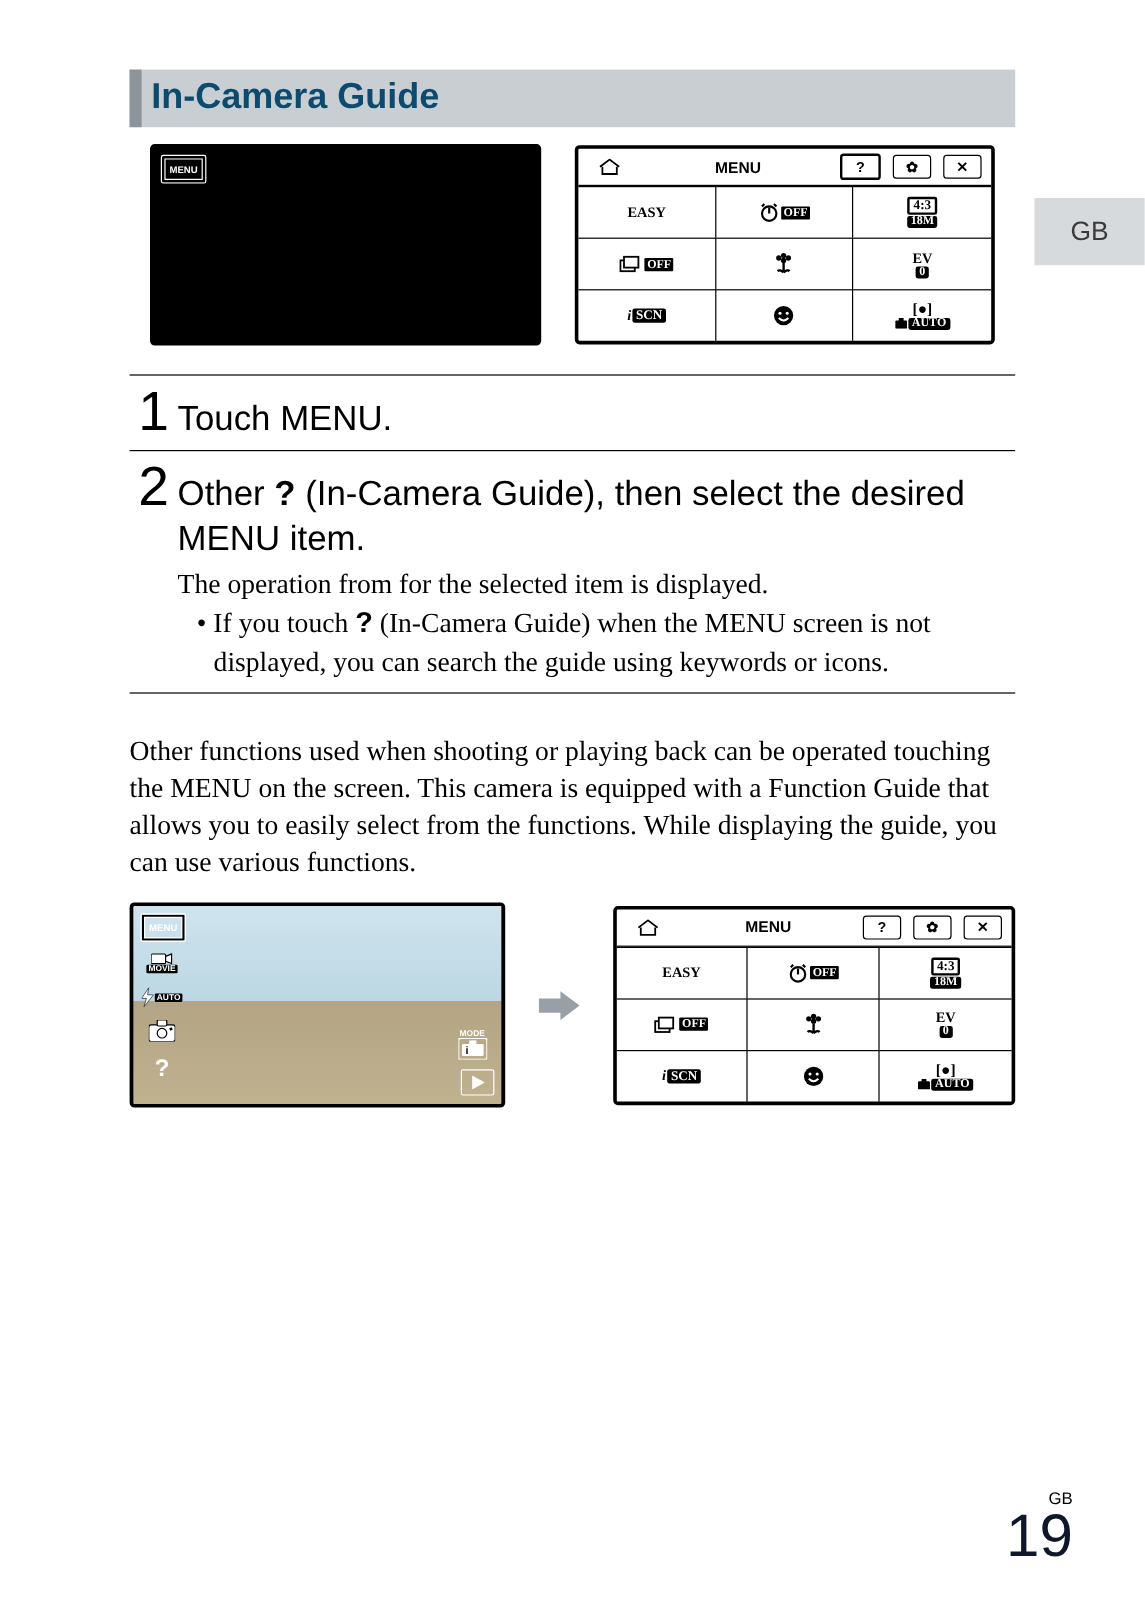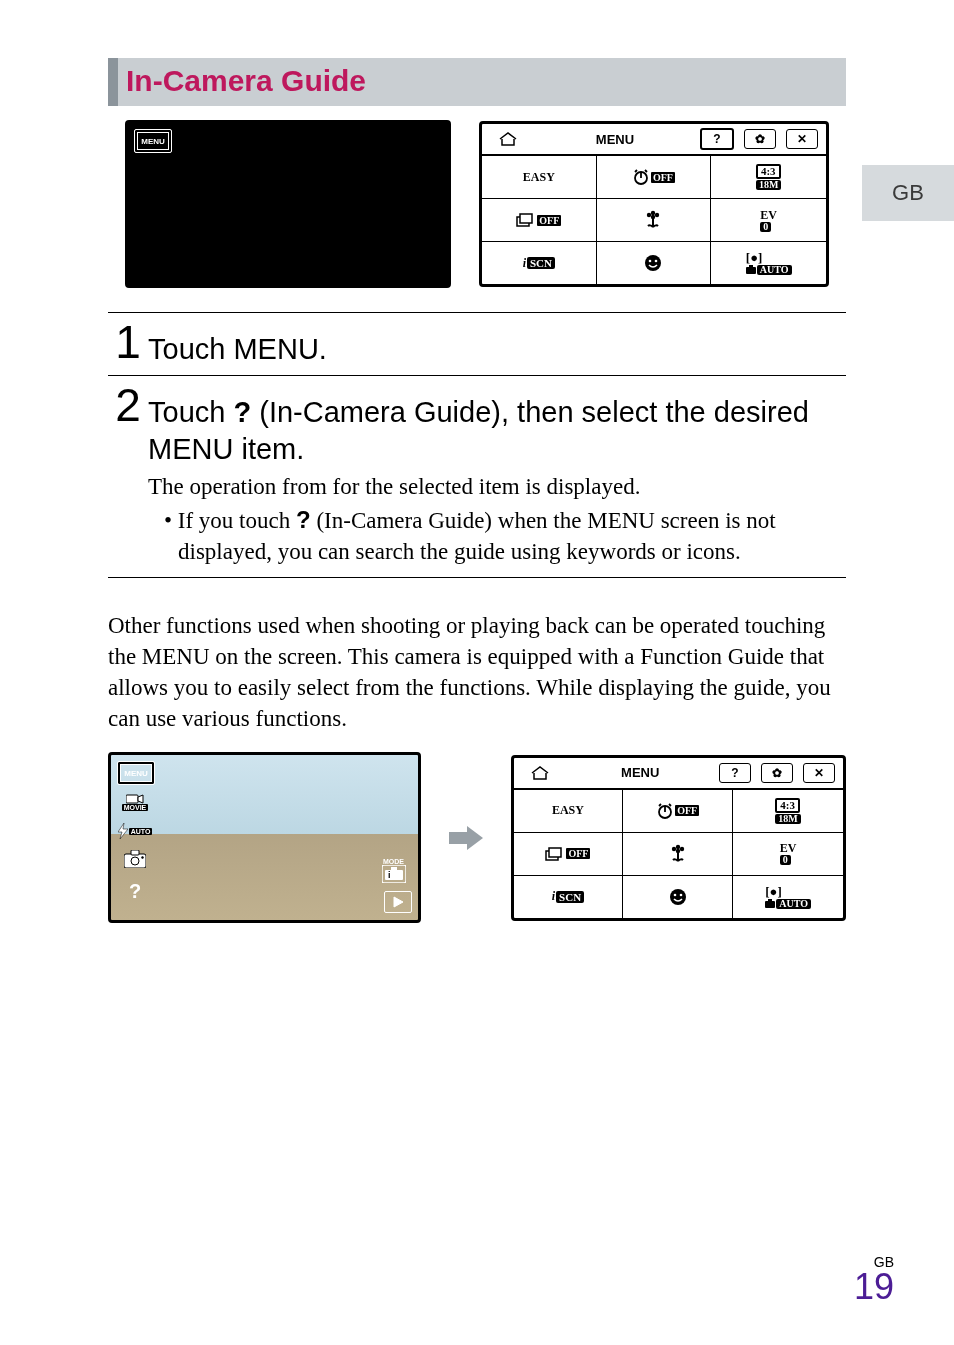--- a/index.html
+++ b/index.html
@@ -1,19 +1,19 @@
 <!DOCTYPE html>
 <html><head>
 <meta charset="utf-8">
 <style>
   html,body{margin:0;padding:0;background:#fff;}
   .page{width:954px;height:1345px;position:relative;font-family:"Times New Roman",serif;color:#000;}
   .content{position:absolute;left:108px;top:58px;width:738px;}
   .hbar{background:#c9ced2;border-left:10px solid #8b949b;padding:6px 8px 8px 8px;margin-bottom:14px;}
-  .hbar span{font-family:Arial,Helvetica,sans-serif;font-weight:bold;font-size:30px;color:#be185d;}
+  .hbar span{font-family:Arial,Helvetica,sans-serif;font-weight:bold;font-size:30px;color:#0c4a6e;}
   p.body{font-size:23px;line-height:1.35;margin:0 0 18px 0;}
   p.stepnote{font-size:23px;line-height:1.35;margin:2px 0 0 0;}
   .bullet{font-size:23px;line-height:1.35;margin:2px 0 0 0;padding-left:30px;text-indent:-14px;}
 
   
   .tabGB{position:absolute;right:0;top:165px;width:92px;height:56px;background:#d6dadd;display:flex;align-items:center;justify-content:center;font-family:Arial,Helvetica,sans-serif;font-size:22px;color:#3b3b3b;}
 
   
   .figrow{display:flex;align-items:center;gap:28px;margin:6px 0 24px 0;}
   .lcd{background:#000;border:3px solid #000;width:320px;height:162px;position:relative;border-radius:4px;overflow:hidden;}
@@ -26,41 +26,41 @@
   .mtop{display:flex;align-items:center;height:30px;border-bottom:1px solid #000;}
   .mtop .home{width:52px;display:flex;justify-content:center;}
   .mtop .title{flex:1;text-align:center;font-family:Arial,Helvetica,sans-serif;font-weight:bold;font-size:13px;}
   .mtop .ibox{width:30px;height:18px;border:1px solid #000;border-radius:3px;margin-left:4px;display:flex;align-items:center;justify-content:center;font-family:Arial,Helvetica,sans-serif;font-size:12px;font-weight:bold;}
   .mtop .ibox.hl{border-width:2px;}
   .mtop .gap{width:6px;}
   .mtop .endgap{width:8px;}
   .mrows{display:grid;grid-template-columns:1fr 1fr 1fr;}
   .mcell{height:42px;border-top:1px solid #000;border-right:1px solid #000;display:flex;align-items:center;justify-content:center;font-family:Liberation Serif, serif;font-weight:bold;font-size:12px;}
   .mcell:nth-child(3n){border-right:none;}
-  .mcell .stack{display:flex;flex-direction:column;align-items:flex-start;line-height:1;}
+  .mcell .stack{display:flex;flex-direction:column;align-items:center;line-height:1;}
   .mcell .badge{background:#000;color:#fff;border-radius:2px;padding:0 3px;font-size:10px;margin-top:1px;}
   .mcell .box43{border:2px solid #000;border-radius:2px;padding:0 3px;font-size:11px;}
   .mcell svg{display:block;}
 
   .arrow{width:34px;height:28px;}
   .arrow svg{display:block;}
 
   
   hr.thin{border:none;border-top:1px solid #000;margin:8px 0 6px 0;}
   .step{display:flex;align-items:flex-start;margin:2px 0 6px 0;}
   .step .num{font-family:Arial,Helvetica,sans-serif;font-size:46px;line-height:1;width:40px;text-align:center;}
   .step .txt{font-family:Arial,Helvetica,sans-serif;font-size:29px;line-height:1.25;padding-top:12px;flex:1;}
   .step .txt .q{font-family:Arial,Helvetica,sans-serif;font-weight:bold;}
   .stepbody{padding-left:40px;margin-top:-2px;margin-bottom:10px;}
   .inlineq{font-family:Arial,Helvetica,sans-serif;font-weight:bold;font-size:24px;}
 
   
   .pgno{position:absolute;right:60px;bottom:40px;text-align:right;font-family:Arial,Helvetica,sans-serif;}
   .pgno .sm{font-size:14px;color:#000;display:block;line-height:1;}
-  .pgno .big{font-size:36px;color:#4c1d95;display:block;line-height:1;}
+  .pgno .big{font-size:50px;color:#0f172a;display:block;line-height:1;}
 </style>
 </head>
 <body>
 
 <div class="page">
   <div class="tabGB">
       <span>GB</span>
     </div>
 
   <div class="content">
@@ -168,21 +168,21 @@
 
     <hr class="thin">
     <div class="step">
       <div class="num">1</div>
       <div class="txt">Touch MENU.</div>
     </div>
     <hr class="thin">
     <div class="step">
       <div class="num">2</div>
       <div class="txt">
-        <span>Touch </span><span class="q">?</span><span> (In-Camera Guide), then select the desired MENU item.</span>
+        <span>Other </span><span class="q">?</span><span> (In-Camera Guide), then select the desired MENU item.</span>
       </div>
     </div>
     <div class="stepbody">
       <p class="stepnote">The operation from for the selected item is displayed.</p>
       <p class="bullet">
         <span>• If you touch </span><span class="inlineq">?</span><span> (In-Camera Guide) when the MENU screen is not displayed, you can search the guide using keywords or icons.</span>
       </p>
     </div>
     <hr class="thin">
 

